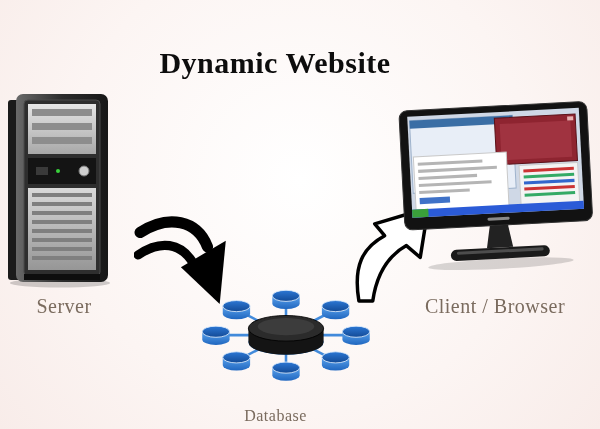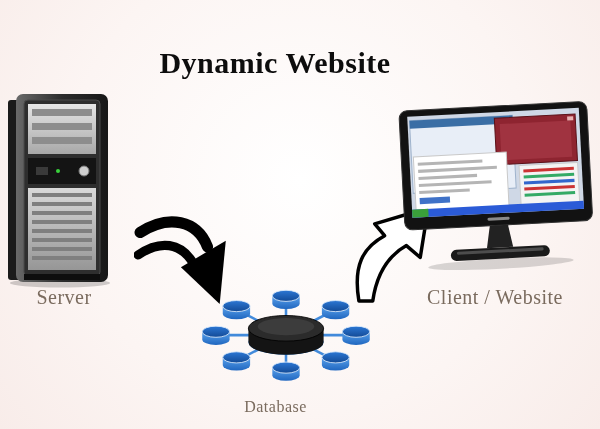--- a/index.html
+++ b/index.html
@@ -9,21 +9,21 @@
     background:radial-gradient(circle at 50% 42%, #ffffff 0%, #fcf5f3 60%, #f8ece9 100%);
   }
   .canvas{position:relative;width:600px;height:429px;padding-left:26px;}
   .title{
     position:absolute;left:120px;top:46px;width:310px;
     text-align:center;font-size:30px;font-weight:bold;color:#0d0d0d;
     letter-spacing:.5px;
   }
   .node-label{
     position:absolute;text-align:center;color:#7a6b5e;
-    font-size:20px;letter-spacing:.5px;
+    font-size:20px;letter-spacing:.5px;margin-top:9px;
   }
   .label-server{left:14px;top:286px;width:100px;}
   .label-client{left:398px;top:286px;width:194px;}
   .label-database{left:193px;top:398px;width:165px;font-size:16px;}
   .server-art{position:absolute;left:6px;top:92px;width:108px;height:196px;}
   .monitor-art{position:absolute;left:401px;top:104px;width:192px;height:170px;transform:rotate(-3deg);}
   .db-art{position:absolute;left:192px;top:279px;width:188px;height:114px;}
   .arrow1{position:absolute;left:134px;top:212px;width:102px;height:92px;}
   .arrow2{position:absolute;left:349px;top:203px;width:94px;height:106px;}
 </style>
@@ -154,16 +154,16 @@
     <rect x="10" y="100" width="16" height="8" fill="#3aa13a"></rect>
 
     <rect x="84" y="112" width="22" height="3" rx="1.5" fill="#8a8a8a"></rect>
 
     <polygon points="86,120 104,120 108,142 82,142" fill="#222"></polygon>
     <rect x="46" y="142" width="98" height="11" rx="5.5" fill="#1a1a1a"></rect>
     <rect x="52" y="144" width="86" height="3" rx="1.5" fill="#4d4d4d"></rect>
   </svg>
 
   <div class="node-label label-server">Server</div>
-  <div class="node-label label-client">Client / Website</div>
+  <div class="node-label label-client">Client / Browser</div>
   <div class="node-label label-database">Database</div>
 
 </div>
 
 </body></html>

